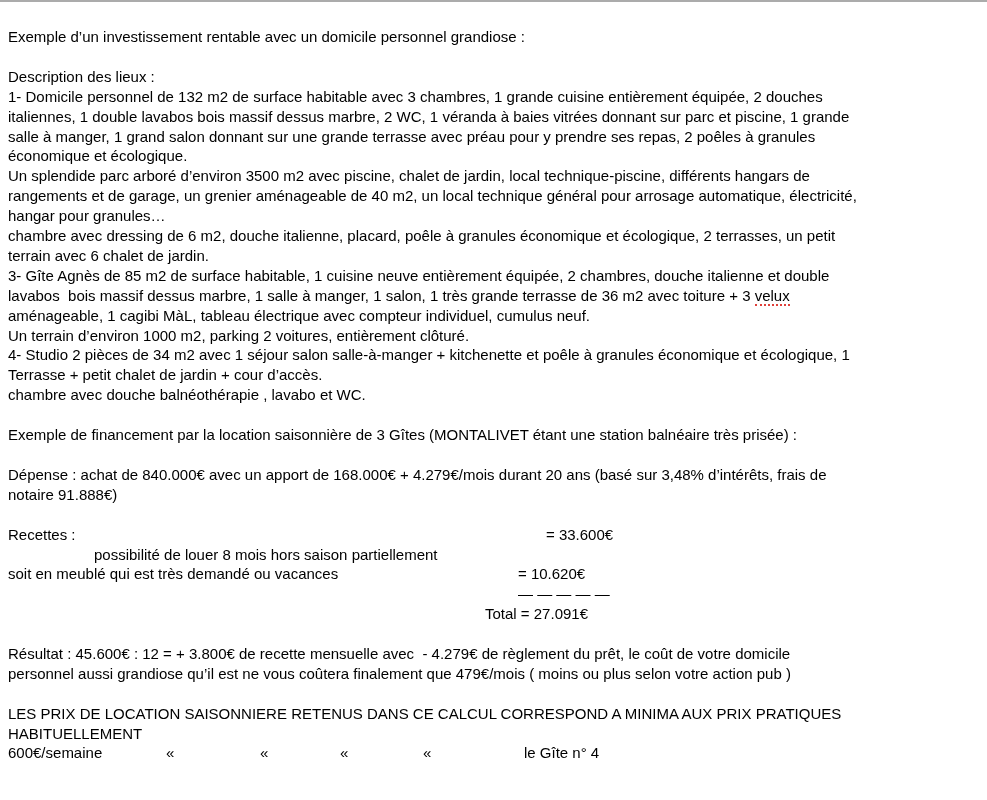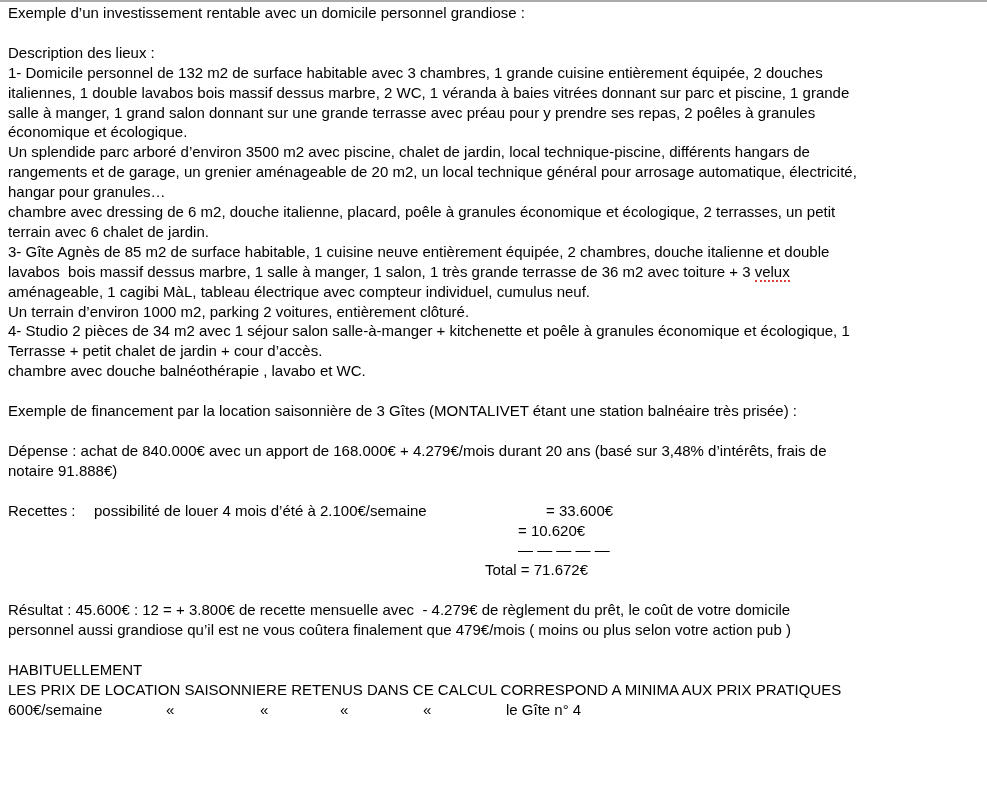--- a/index.html
+++ b/index.html
@@ -15,20 +15,21 @@
   .top-edge {
     position: absolute; top: 0; left: 0;
     width: 987px; height: 2px;
     background: #8f8f8f;
     opacity: .75;
   }
   .doc {
     position: relative;
     padding: 3px 8px 0 8px;
     width: 971px;
+    margin-top: 24px;
   }
   .ln {
     position: relative;
     white-space: pre;
     min-height: 19.9px;
   }
   .pos { position: absolute; top: 0; white-space: pre; }
   .misspell {
     border-bottom: 2px dotted #e0403a;
     padding-bottom: 0px;
@@ -41,41 +42,42 @@
 
 <div class="doc">
   <div class="ln">Exemple d’un investissement rentable avec un domicile personnel grandiose :</div>
   <div class="ln"></div>
   <div class="ln">Description des lieux :</div>
   <div class="ln">1- Domicile personnel de 132 m2 de surface habitable avec 3 chambres, 1 grande cuisine entièrement équipée, 2 douches</div>
   <div class="ln">italiennes, 1 double lavabos bois massif dessus marbre, 2 WC, 1 véranda à baies vitrées donnant sur parc et piscine, 1 grande</div>
   <div class="ln">salle à manger, 1 grand salon donnant sur une grande terrasse avec préau pour y prendre ses repas, 2 poêles à granules</div>
   <div class="ln">économique et écologique.</div>
   <div class="ln">Un splendide parc arboré d’environ 3500 m2 avec piscine, chalet de jardin, local technique-piscine, différents hangars de</div>
-  <div class="ln">rangements et de garage, un grenier aménageable de 20 m2, un local technique général pour arrosage automatique, électricité,</div>
+  <div class="ln">rangements et de garage, un grenier aménageable de 40 m2, un local technique général pour arrosage automatique, électricité,</div>
   <div class="ln">hangar pour granules…</div>
   <div class="ln">chambre avec dressing de 6 m2, douche italienne, placard, poêle à granules économique et écologique, 2 terrasses, un petit</div>
   <div class="ln">terrain avec 6 chalet de jardin.</div>
   <div class="ln">3- Gîte Agnès de 85 m2 de surface habitable, 1 cuisine neuve entièrement équipée, 2 chambres, douche italienne et double</div>
   <div class="ln"><span>lavabos  bois massif dessus marbre, 1 salle à manger, 1 salon, 1 très grande terrasse de 36 m2 avec toiture + 3 </span><span class="misspell">velux</span><span></span></div>
   <div class="ln">aménageable, 1 cagibi MàL, tableau électrique avec compteur individuel, cumulus neuf.</div>
   <div class="ln">Un terrain d’environ 1000 m2, parking 2 voitures, entièrement clôturé.</div>
   <div class="ln">4- Studio 2 pièces de 34 m2 avec 1 séjour salon salle-à-manger + kitchenette et poêle à granules économique et écologique, 1</div>
   <div class="ln">Terrasse + petit chalet de jardin + cour d’accès.</div>
   <div class="ln">chambre avec douche balnéothérapie , lavabo et WC.</div>
   <div class="ln"></div>
   <div class="ln">Exemple de financement par la location saisonnière de 3 Gîtes (MONTALIVET étant une station balnéaire très prisée) :</div>
   <div class="ln"></div>
   <div class="ln">Dépense : achat de 840.000€ avec un apport de 168.000€ + 4.279€/mois durant 20 ans (basé sur 3,48% d’intérêts, frais de</div>
   <div class="ln">notaire 91.888€)</div>
   <div class="ln"></div>
-  <div class="ln"><span>Recettes :</span><span class="pos" style="left:86px">possibilité de louer 4 mois d’été à 2.100€/semaine</span><span class="pos" style="left:538px">= 33.600€</span></div>
-  <div class="ln"><span class="pos" style="left:510px">= 10.620€</span></div>
+  <div class="ln"><span>Recettes :</span><span class="pos" style="left:538px">= 33.600€</span></div>
+  <div class="ln"><span class="pos" style="left:86px">possibilité de louer 8 mois hors saison partiellement</span></div>
+  <div class="ln"><span>soit en meublé qui est très demandé ou vacances</span><span class="pos" style="left:510px">= 10.620€</span></div>
   <div class="ln"><span class="pos" style="left:510px">— — — — —</span></div>
-  <div class="ln"><span class="pos" style="left:477px">Total = 71.672€</span></div>
+  <div class="ln"><span class="pos" style="left:477px">Total = 27.091€</span></div>
   <div class="ln"></div>
   <div class="ln">Résultat : 45.600€ : 12 = + 3.800€ de recette mensuelle avec  - 4.279€ de règlement du prêt, le coût de votre domicile</div>
   <div class="ln">personnel aussi grandiose qu’il est ne vous coûtera finalement que 479€/mois ( moins ou plus selon votre action pub )</div>
   <div class="ln"></div>
+  <div class="ln">LES PRIX DE LOCATION SAISONNIERE RETENUS DANS CE CALCUL CORRESPOND A MINIMA AUX PRIX PRATIQUES</div>
   <div class="ln">HABITUELLEMENT</div>
-  <div class="ln">LES PRIX DE LOCATION SAISONNIERE RETENUS DANS CE CALCUL CORRESPOND A MINIMA AUX PRIX PRATIQUES</div>
-  <div class="ln"><span>600€/semaine</span><span class="pos" style="left:158px">«</span><span class="pos" style="left:252px">«</span><span class="pos" style="left:332px">«</span><span class="pos" style="left:415px">«</span><span class="pos" style="left:498px">le Gîte n° 4</span></div>
+  <div class="ln"><span>600€/semaine</span><span class="pos" style="left:158px">«</span><span class="pos" style="left:252px">«</span><span class="pos" style="left:332px">«</span><span class="pos" style="left:415px">«</span><span class="pos" style="left:516px">le Gîte n° 4</span></div>
 </div>
 
 </body></html>

